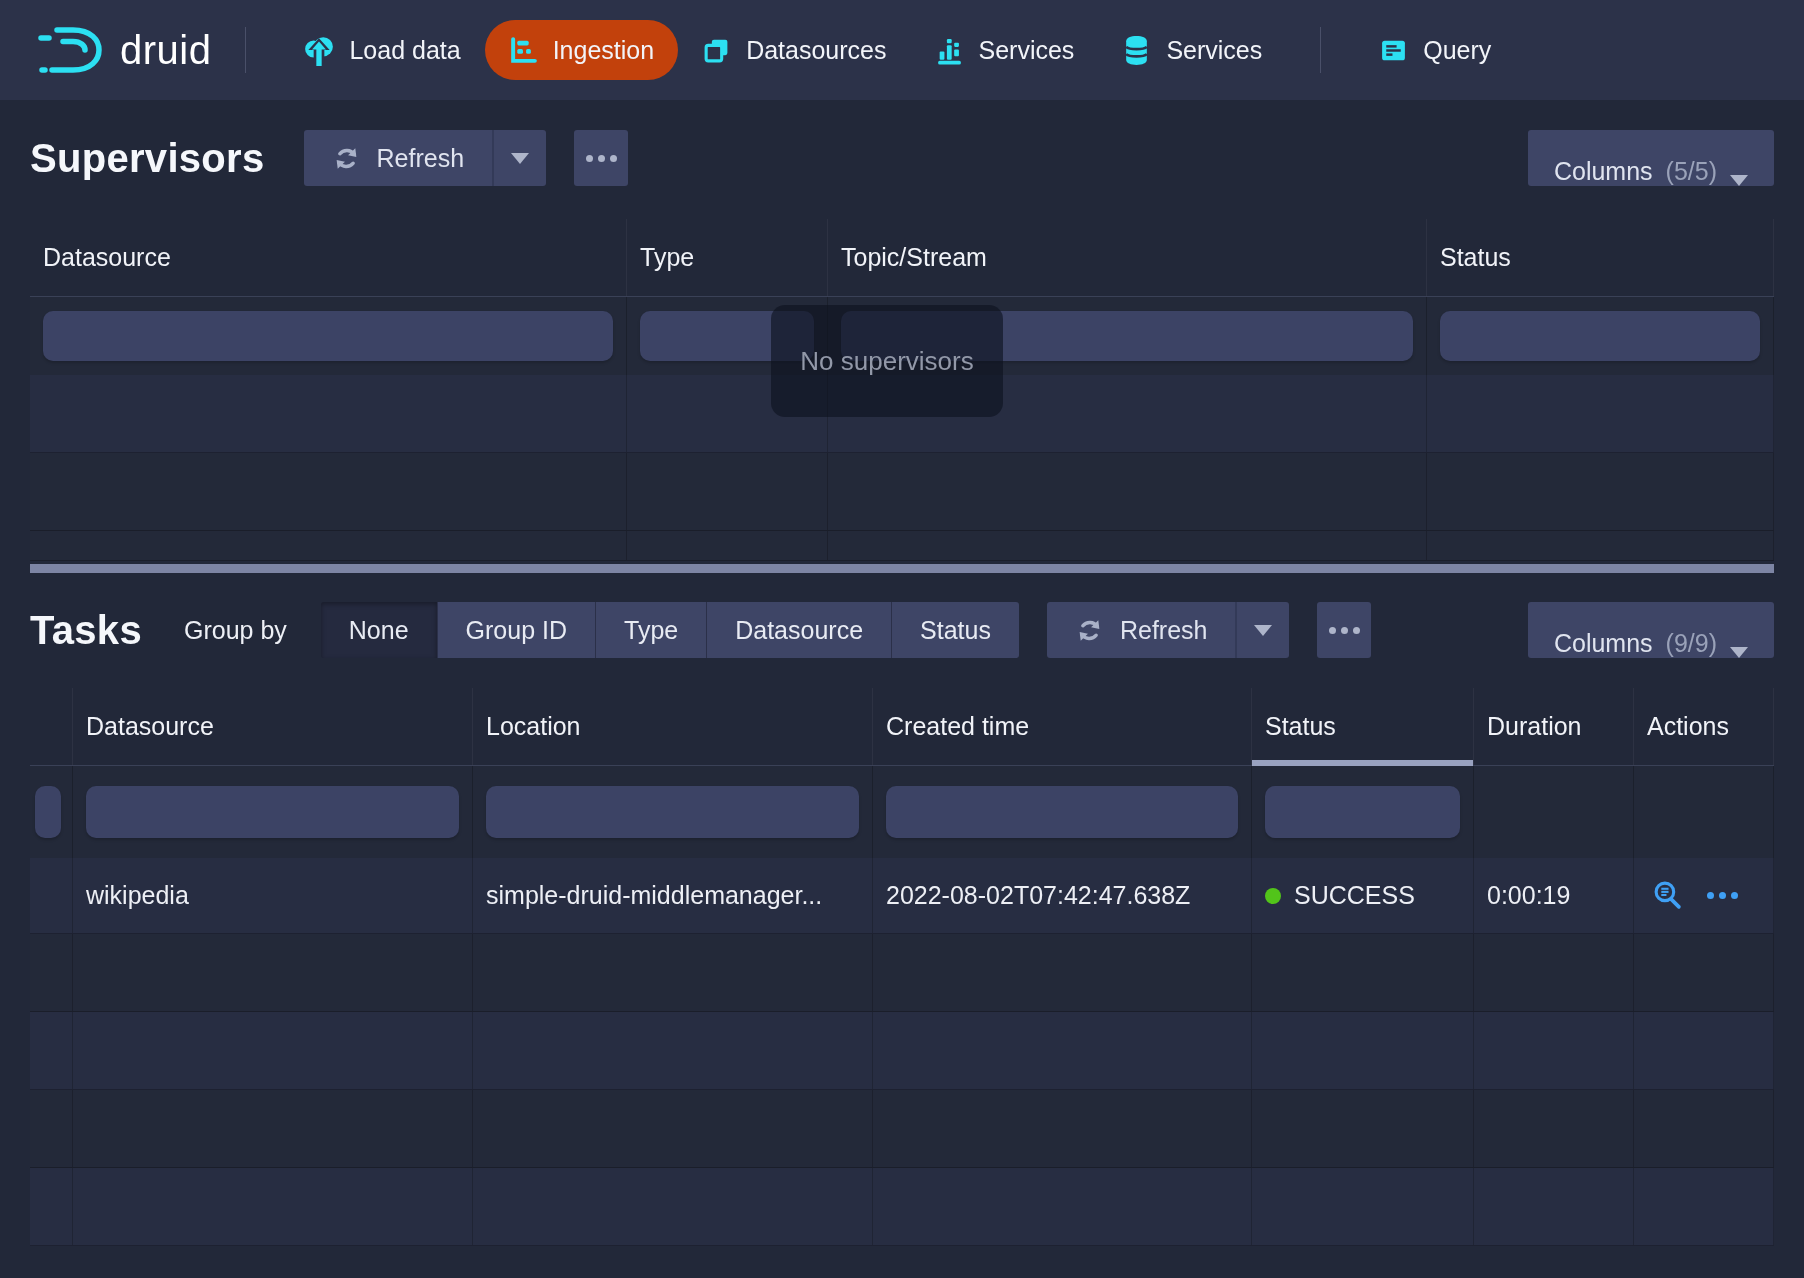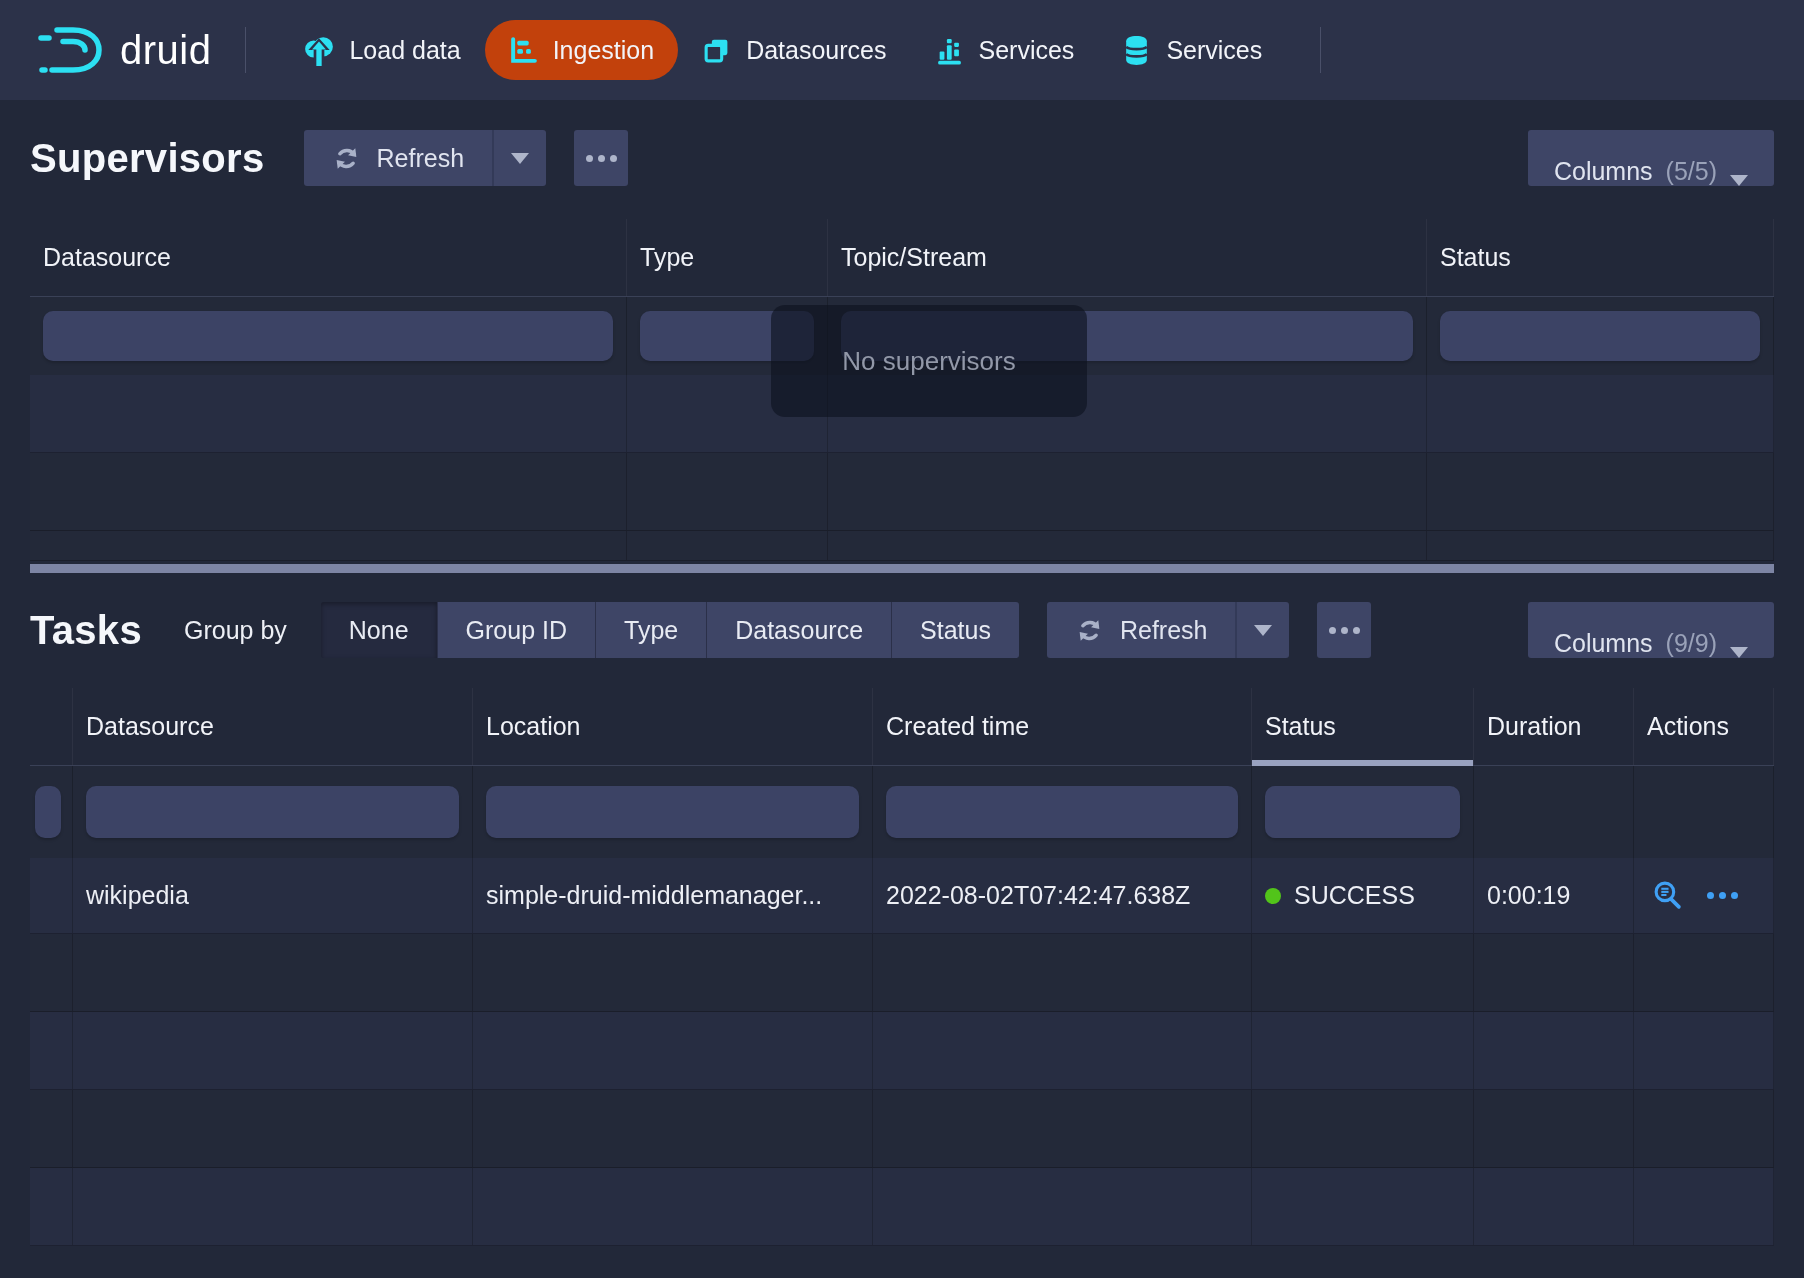--- a/index.html
+++ b/index.html
@@ -120,21 +120,21 @@
   .row30 { height: 30px; }
 
   .status-dot {
     width: 16px; height: 16px; border-radius: 50%;
     background: #52c41a; margin-right: 13px; flex: 0 0 auto;
   }
   .actions-cell { gap: 24px; padding-left: 18px; }
   .icon-btn { display: flex; align-items: center; cursor: pointer; }
 
   .empty-overlay {
-    position: absolute; left: 741px; top: 86px; width: 316px; height: 112px;
+    position: absolute; left: 741px; top: 86px; width: 232px; height: 112px;
     background: rgba(13,17,30,0.62); border-radius: 14px;
     display: flex; align-items: center; justify-content: center;
     font-size: 26px; color: #9298a8; pointer-events: none;
   }
 
   .h-scrollbar {
     margin: 3px 30px 0 30px; width: 1744px; height: 9px;
     background: #7d85a4; cursor: pointer;
   }
 </style>
@@ -204,20 +204,31 @@
       <svg width="29" height="31" viewBox="0 0 28 30">
         <path fill="#2ce0f2" d="M4 6 C4 2.7 8.5 1 14 1 C19.5 1 24 2.7 24 6 V24 C24 27.3 19.5 29 14 29 C8.5 29 4 27.3 4 24 Z"></path>
         <path d="M4 11.5 C7 14.4 21 14.4 24 11.5" stroke="#2c3249" stroke-width="2.6" fill="none"></path>
         <path d="M4 18.5 C7 21.4 21 21.4 24 18.5" stroke="#2c3249" stroke-width="2.6" fill="none"></path>
       </svg>
       <span>Services</span>
     </div>
 
     <div class="nav-divider"></div>
 
+    <div class="nav-item">
+      <svg width="29" height="29" viewBox="0 0 28 28">
+        <rect x="3" y="4.5" width="22" height="19" rx="2.5" fill="#2ce0f2"></rect>
+        <g stroke="#2c3249" stroke-width="2.4">
+          <line x1="7" y1="10" x2="17" y2="10"></line>
+          <line x1="7" y1="14" x2="21" y2="14"></line>
+          <line x1="7" y1="18" x2="13" y2="18"></line>
+        </g>
+      </svg>
+      <span>Query</span>
+    </div>
 
   </nav>
 </div>
 
 <div class="section-header sup-header">
   <div class="page-title">Supervisors</div>
 
   <div class="split-btn gap39">
     <div class="btn btn-main">
       <svg width="29" height="29" viewBox="0 0 28 28">

